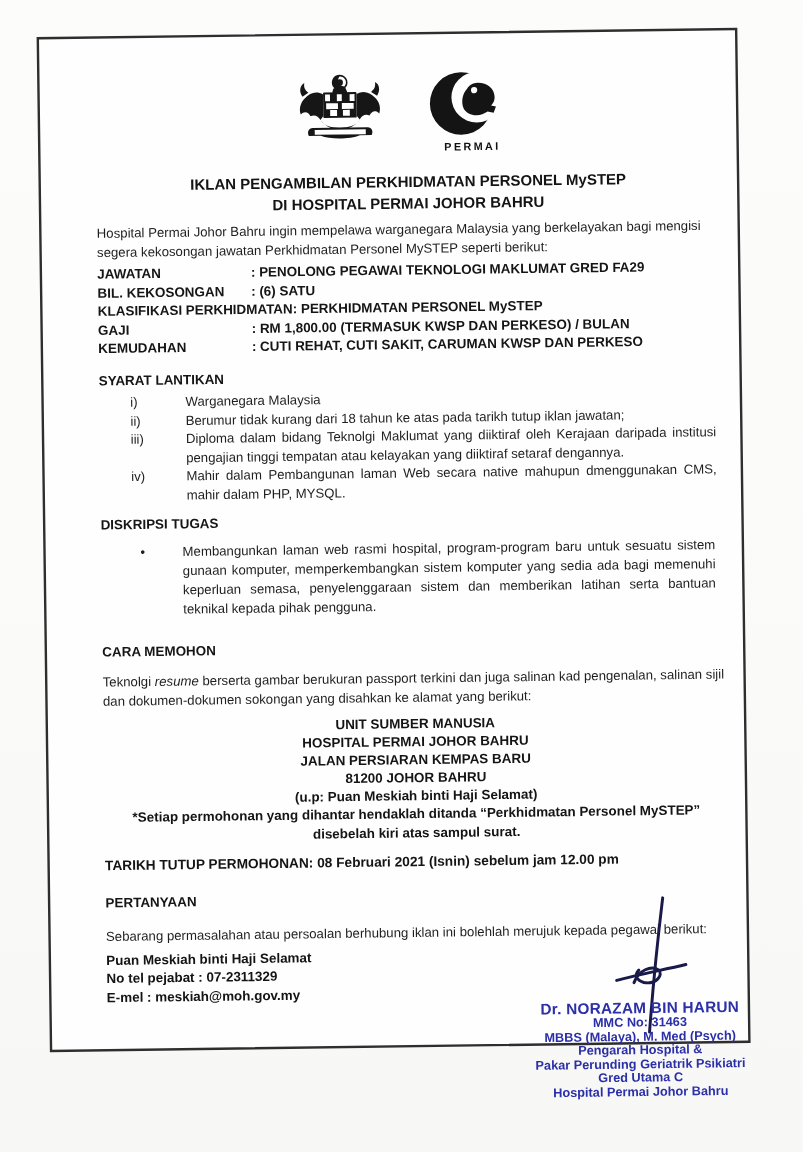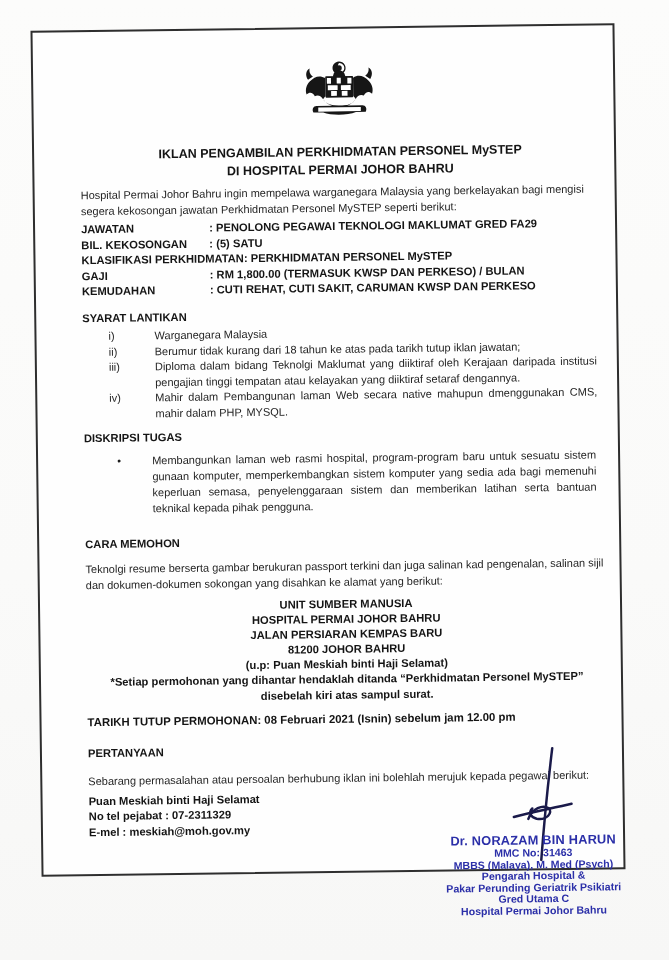--- a/index.html
+++ b/index.html
@@ -23,21 +23,21 @@
   .list-item{display:flex;}
   .list-num{width:46px;flex:none;padding-left:26px;box-sizing:content-box;color:#1e1e1e;}
   .list-text{flex:1;color:#1e1e1e;padding-right:6px;}
   .just{text-align:justify;}
   .h-tugas{margin-top:9px;}
   .bullet-para{margin-top:6px;display:flex;line-height:16px;}
   .bullet-glyph{width:35px;flex:none;padding-left:33px;box-sizing:content-box;color:#1e1e1e;}
   .bullet-text{flex:1;padding-right:8px;color:#1e1e1e;text-align:justify;}
   .h-cara{margin-top:20px;}
   .cara-para{margin-top:10px;color:#1e1e1e;}
-  .cara-para .it{}
+  .cara-para .it{font-style:italic;}
   .address{margin-top:7px;text-align:center;font-weight:700;font-size:11.2px;line-height:15px;color:#141414;}
   .note{margin:0 auto;margin-top:0;max-width:474px;text-align:center;font-weight:700;font-size:11.2px;
     line-height:15.5px;color:#141414;}
   .tarikh{margin-top:9px;font-weight:700;font-size:11.4px;color:#141414;}
   .h-pertanyaan{margin-top:15px;}
   .sebarang{margin-top:13px;color:#1e1e1e;}
   .contact{margin-top:4px;font-weight:700;font-size:11.2px;line-height:15.4px;color:#141414;}
   .signature{position:absolute;left:462px;top:718px;width:78px;height:122px;}
   .stamp{position:absolute;left:340px;top:806px;width:300px;text-align:center;color:#2b2fa8;font-weight:700;}
   .stamp-name{font-size:12.8px;line-height:15px;letter-spacing:.2px;}
@@ -66,37 +66,46 @@
           <rect x="53" y="38" width="7" height="6" fill="#fff"></rect>
           <path d="M33 22 C26 18 20 20 14 26 C10 30 8 36 10 42 C14 38 18 40 20 44 C24 42 28 44 30 48 L33 44 Z"></path>
           <path d="M67 22 C74 18 80 20 86 26 C90 30 92 36 90 42 C86 38 82 40 80 44 C76 42 72 44 70 48 L67 44 Z"></path>
           <path d="M12 24 C8 18 10 12 14 10 C13 16 16 18 18 20 Z"></path>
           <path d="M88 24 C92 18 90 12 86 10 C87 16 84 18 82 20 Z"></path>
           <path d="M30 48 C36 56 44 58 50 58 C56 58 64 56 70 48 C66 54 60 56 50 56 C40 56 34 54 30 48 Z"></path>
           <path d="M22 56 L78 56 C82 56 84 60 82 64 L70 64 C60 68 40 68 30 64 L18 64 C16 60 18 56 22 56 Z" fill="#161616"></path>
           <rect x="24" y="58" width="52" height="5" fill="#fff"></rect>
         </g>
       </svg>
+      <div class="permai">
+        <svg width="86" height="58" viewBox="0 0 86 58">
+          <circle cx="34" cy="27" r="26" fill="#141414"></circle>
+          <circle cx="47" cy="22" r="21" fill="#fefefe"></circle>
+          <path d="M48 10 c8 0 14 5 14 12 c0 3 -1 5 -3 7 l4 1 l-2 5 l-5 -1 c-3 2 -6 3 -9 3 c-5 0 -9 -2 -11 -6 c-2 -5 -1 -12 3 -16 c2 -3 5 -5 9 -5 Z" fill="#141414"></path>
+          <circle cx="45" cy="16" r="2.6" fill="#fefefe"></circle>
+        </svg>
+        <div class="permai-label">PERMAI</div>
+      </div>
     </div>
 
     <div class="title">
       <div>IKLAN PENGAMBILAN PERKHIDMATAN PERSONEL MySTEP</div>
       <div>DI HOSPITAL PERMAI JOHOR BAHRU</div>
     </div>
 
     <div class="intro">Hospital Permai Johor Bahru ingin mempelawa warganegara Malaysia yang berkelayakan bagi mengisi segera kekosongan jawatan Perkhidmatan Personel MySTEP seperti berikut:</div>
 
     <div class="specs">
       <div class="spec-row">
         <span class="spec-label">JAWATAN</span>
         <span class="spec-value">: PENOLONG PEGAWAI TEKNOLOGI MAKLUMAT GRED FA29</span>
       </div>
       <div class="spec-row">
         <span class="spec-label">BIL. KEKOSONGAN</span>
-        <span class="spec-value">: (5) SATU</span>
+        <span class="spec-value">: (6) SATU</span>
       </div>
       <div class="spec-row">
         <span class="spec-label">KLASIFIKASI PERKHIDMATAN</span>
         <span class="spec-value">: PERKHIDMATAN PERSONEL MySTEP</span>
       </div>
       <div class="spec-row">
         <span class="spec-label">GAJI</span>
         <span class="spec-value">: RM 1,800.00 (TERMASUK KWSP DAN PERKESO) / BULAN</span>
       </div>
       <div class="spec-row">

